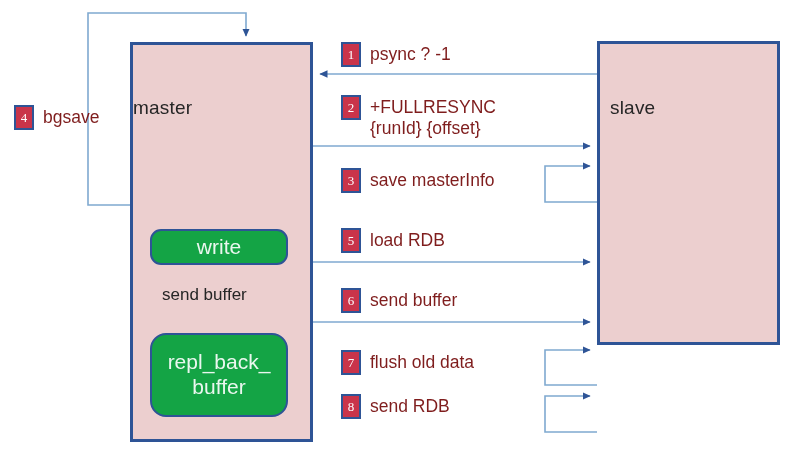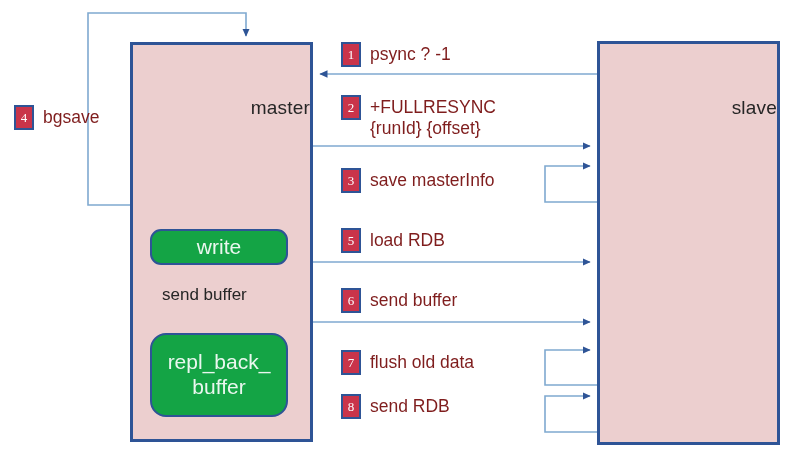--- a/index.html
+++ b/index.html
@@ -23,30 +23,30 @@
   }
 
   
   .node {
     position: absolute;
     box-sizing: border-box;
     background: #eccfcf;
     border: 3px solid #2e5496;
     display: flex;
     align-items: flex-start;
-    justify-content: flex-end;
+    justify-content: flex-start;
   }
   .node-label {
     font-size: 19px;
     color: #262626;
     letter-spacing: .2px;
   }
   #master-box { left: 130px; top: 42px; width: 183px; height: 400px; }
   #master-box .node-label { margin-top: 52px; }
-  #slave-box  { left: 597px; top: 41px; width: 183px; height: 404px; }
+  #slave-box  { left: 597px; top: 41px; width: 183px; height: 304px; padding-left: 10px; }
   #slave-box  .node-label { margin-top: 53px; }
 
   
   .green-box {
     position: absolute;
     box-sizing: border-box;
     background: #14a445;
     border: 2px solid #2e5496;
     border-radius: 11px;
     color: #eaf7ef;

